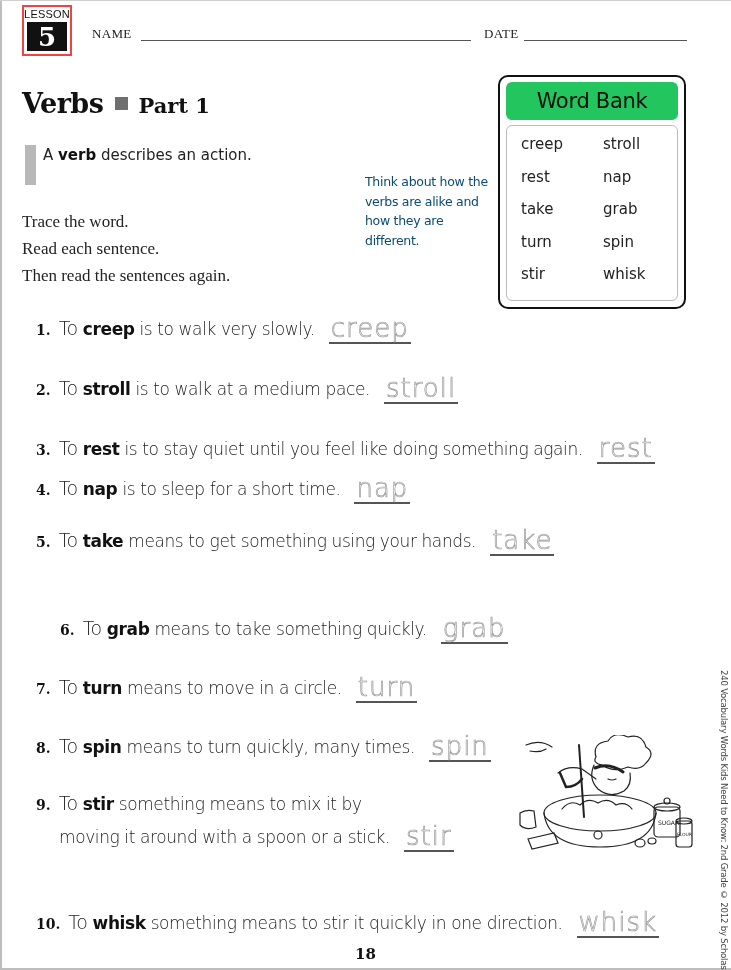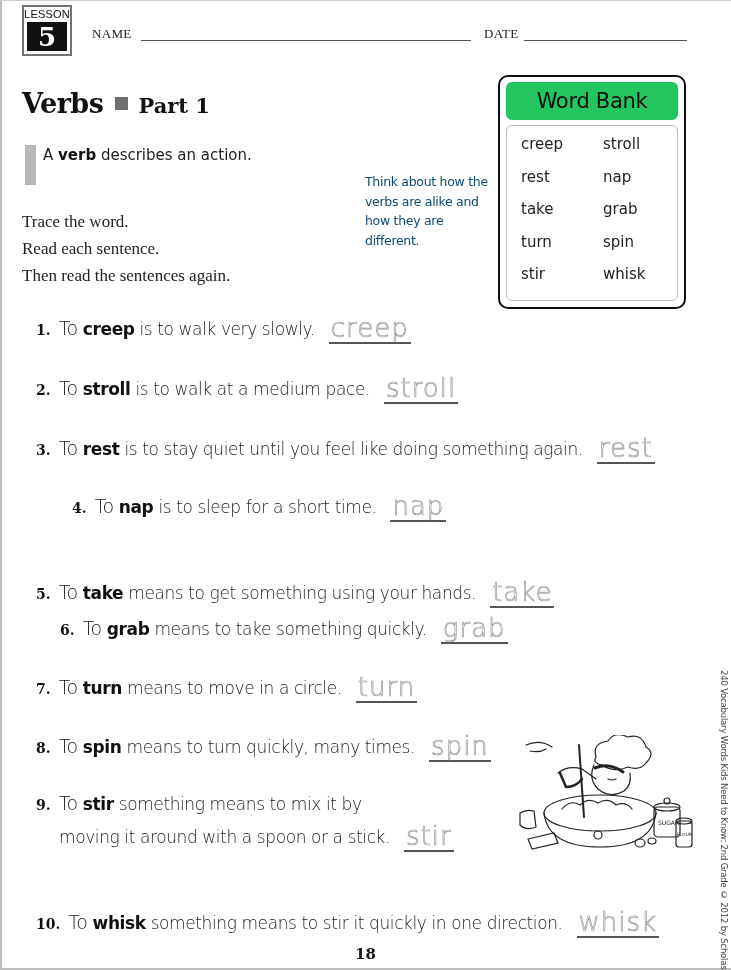--- a/index.html
+++ b/index.html
@@ -8,21 +8,21 @@
     background: #ffffff; color: #1a1a1a;
     font-family: "DejaVu Sans", sans-serif;
   }
   .page-border-left { position: absolute; left: 0; top: 0; width: 2px; height: 970px; background: #bdbdbd; }
   .page-border-top { position: absolute; left: 0; top: 0; width: 731px; height: 1px; background: #d0d0d0; }
   .page-border-bottom { position: absolute; left: 0; bottom: 0; width: 731px; height: 2px; background: #bdbdbd; }
 
   
   .lesson-badge {
     position: absolute; left: 22px; top: 5px; width: 50px; height: 51px;
-    border: 2px solid #737373; background: #fff; box-sizing: border-box;
+    border: 2px solid #ef4444; background: #fff; box-sizing: border-box;
   }
   .lesson-badge .lbl {
     position: absolute; left: 0; right: 0; top: 0; height: 14px;
     text-align: center; font-family: "Liberation Sans", sans-serif;
     font-size: 11px; line-height: 14px; letter-spacing: 0.2px; color: #111;
   }
   .lesson-badge .num {
     position: absolute; left: 3px; right: 3px; top: 15px; bottom: 3px;
     background: #111; color: #fff; text-align: center;
     font-family: "DejaVu Serif", serif; font-weight: bold; font-size: 26px; line-height: 30px;
@@ -165,24 +165,24 @@
 
 <div class="sentence" style="top:314px;">
   <span class="n">1.</span><span class="to">To</span> <b>creep</b><span> is to walk very slowly.</span><span class="trace">creep</span>
 </div>
 <div class="sentence" style="top:374px;">
   <span class="n">2.</span><span class="to">To</span> <b>stroll</b><span> is to walk at a medium pace.</span><span class="trace">stroll</span>
 </div>
 <div class="sentence" style="top:434px;">
   <span class="n">3.</span><span class="to">To</span> <b>rest</b><span> is to stay quiet until you feel like doing something again.</span><span class="trace">rest</span>
 </div>
-<div class="sentence" style="top:492px;margin-left:36px;">
+<div class="sentence" style="top:474px;">
   <span class="n">4.</span><span class="to">To</span> <b>nap</b><span> is to sleep for a short time.</span><span class="trace">nap</span>
 </div>
-<div class="sentence" style="top:578px;">
+<div class="sentence" style="top:526px;">
   <span class="n">5.</span><span class="to">To</span> <b>take</b><span> means to get something using your hands.</span><span class="trace">take</span>
 </div>
 <div class="sentence" style="top:614px;margin-left:24px;">
   <span class="n">6.</span><span class="to">To</span> <b>grab</b><span> means to take something quickly.</span><span class="trace">grab</span>
 </div>
 <div class="sentence" style="top:673px;">
   <span class="n">7.</span><span class="to">To</span> <b>turn</b><span> means to move in a circle.</span><span class="trace">turn</span>
 </div>
 <div class="sentence" style="top:732px;">
   <span class="n">8.</span><span class="to">To</span> <b>spin</b><span> means to turn quickly, many times.</span><span class="trace">spin</span>

